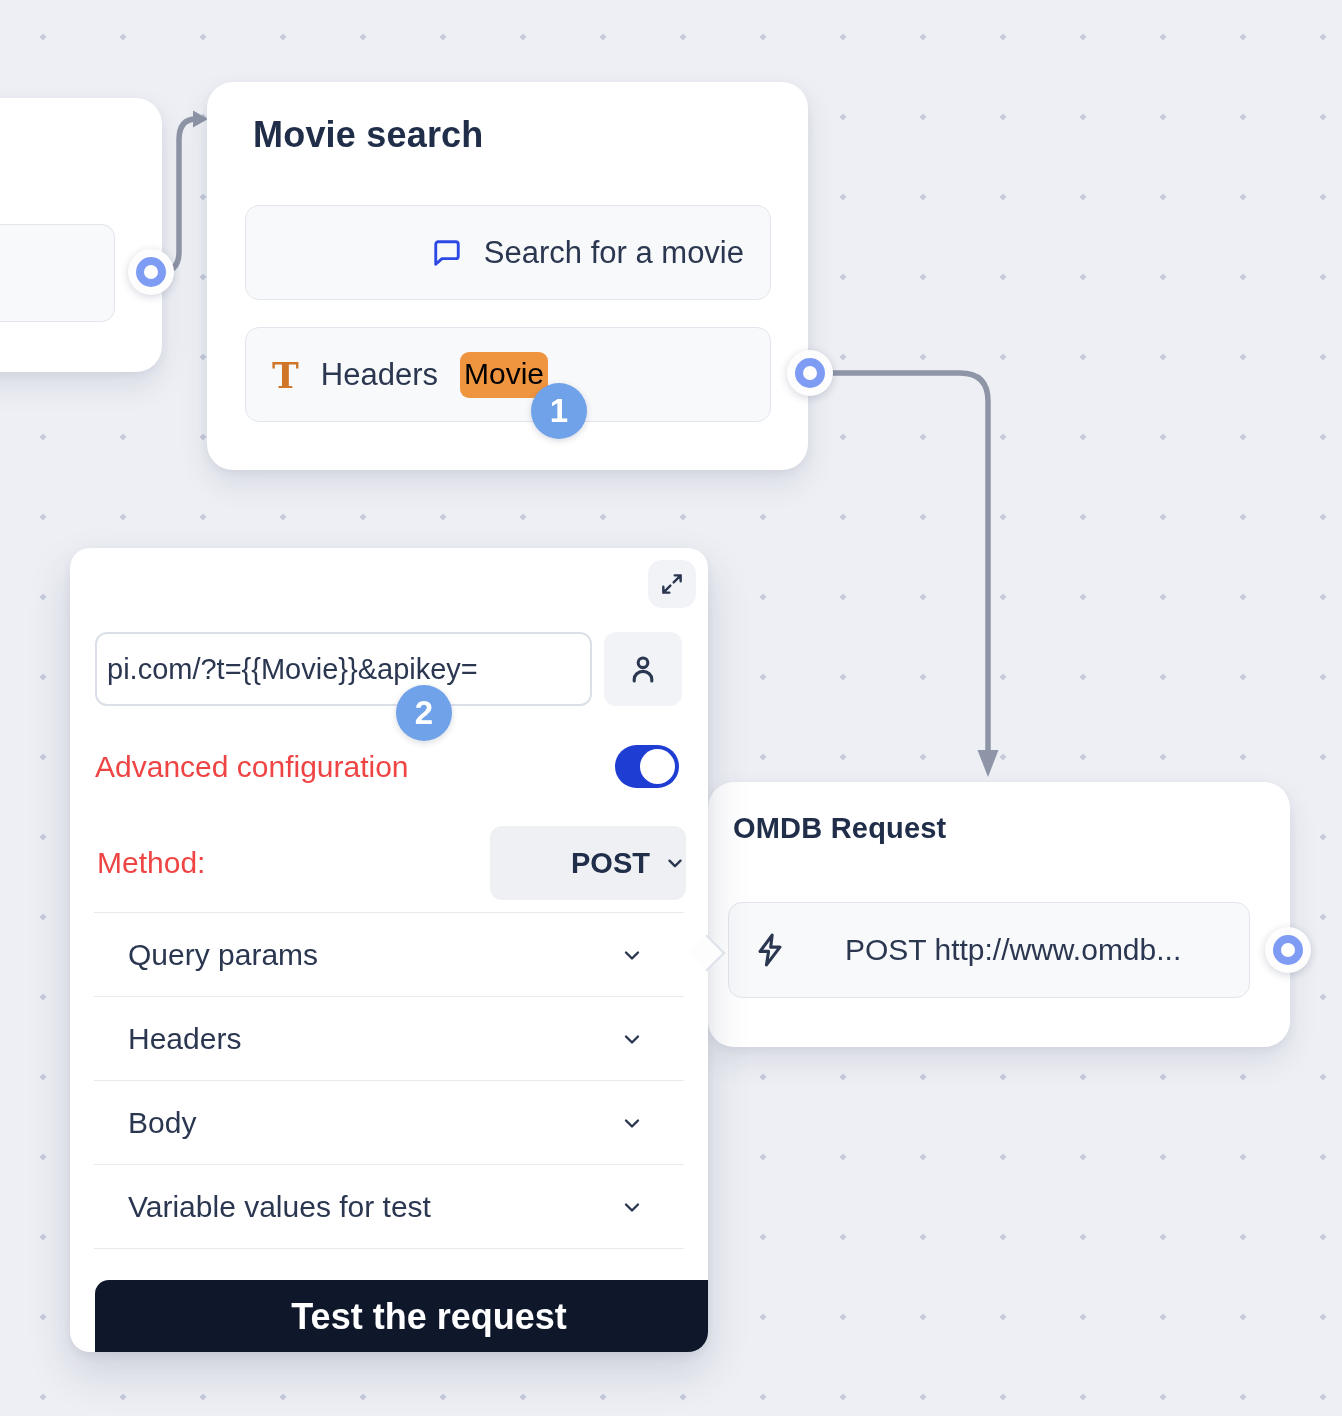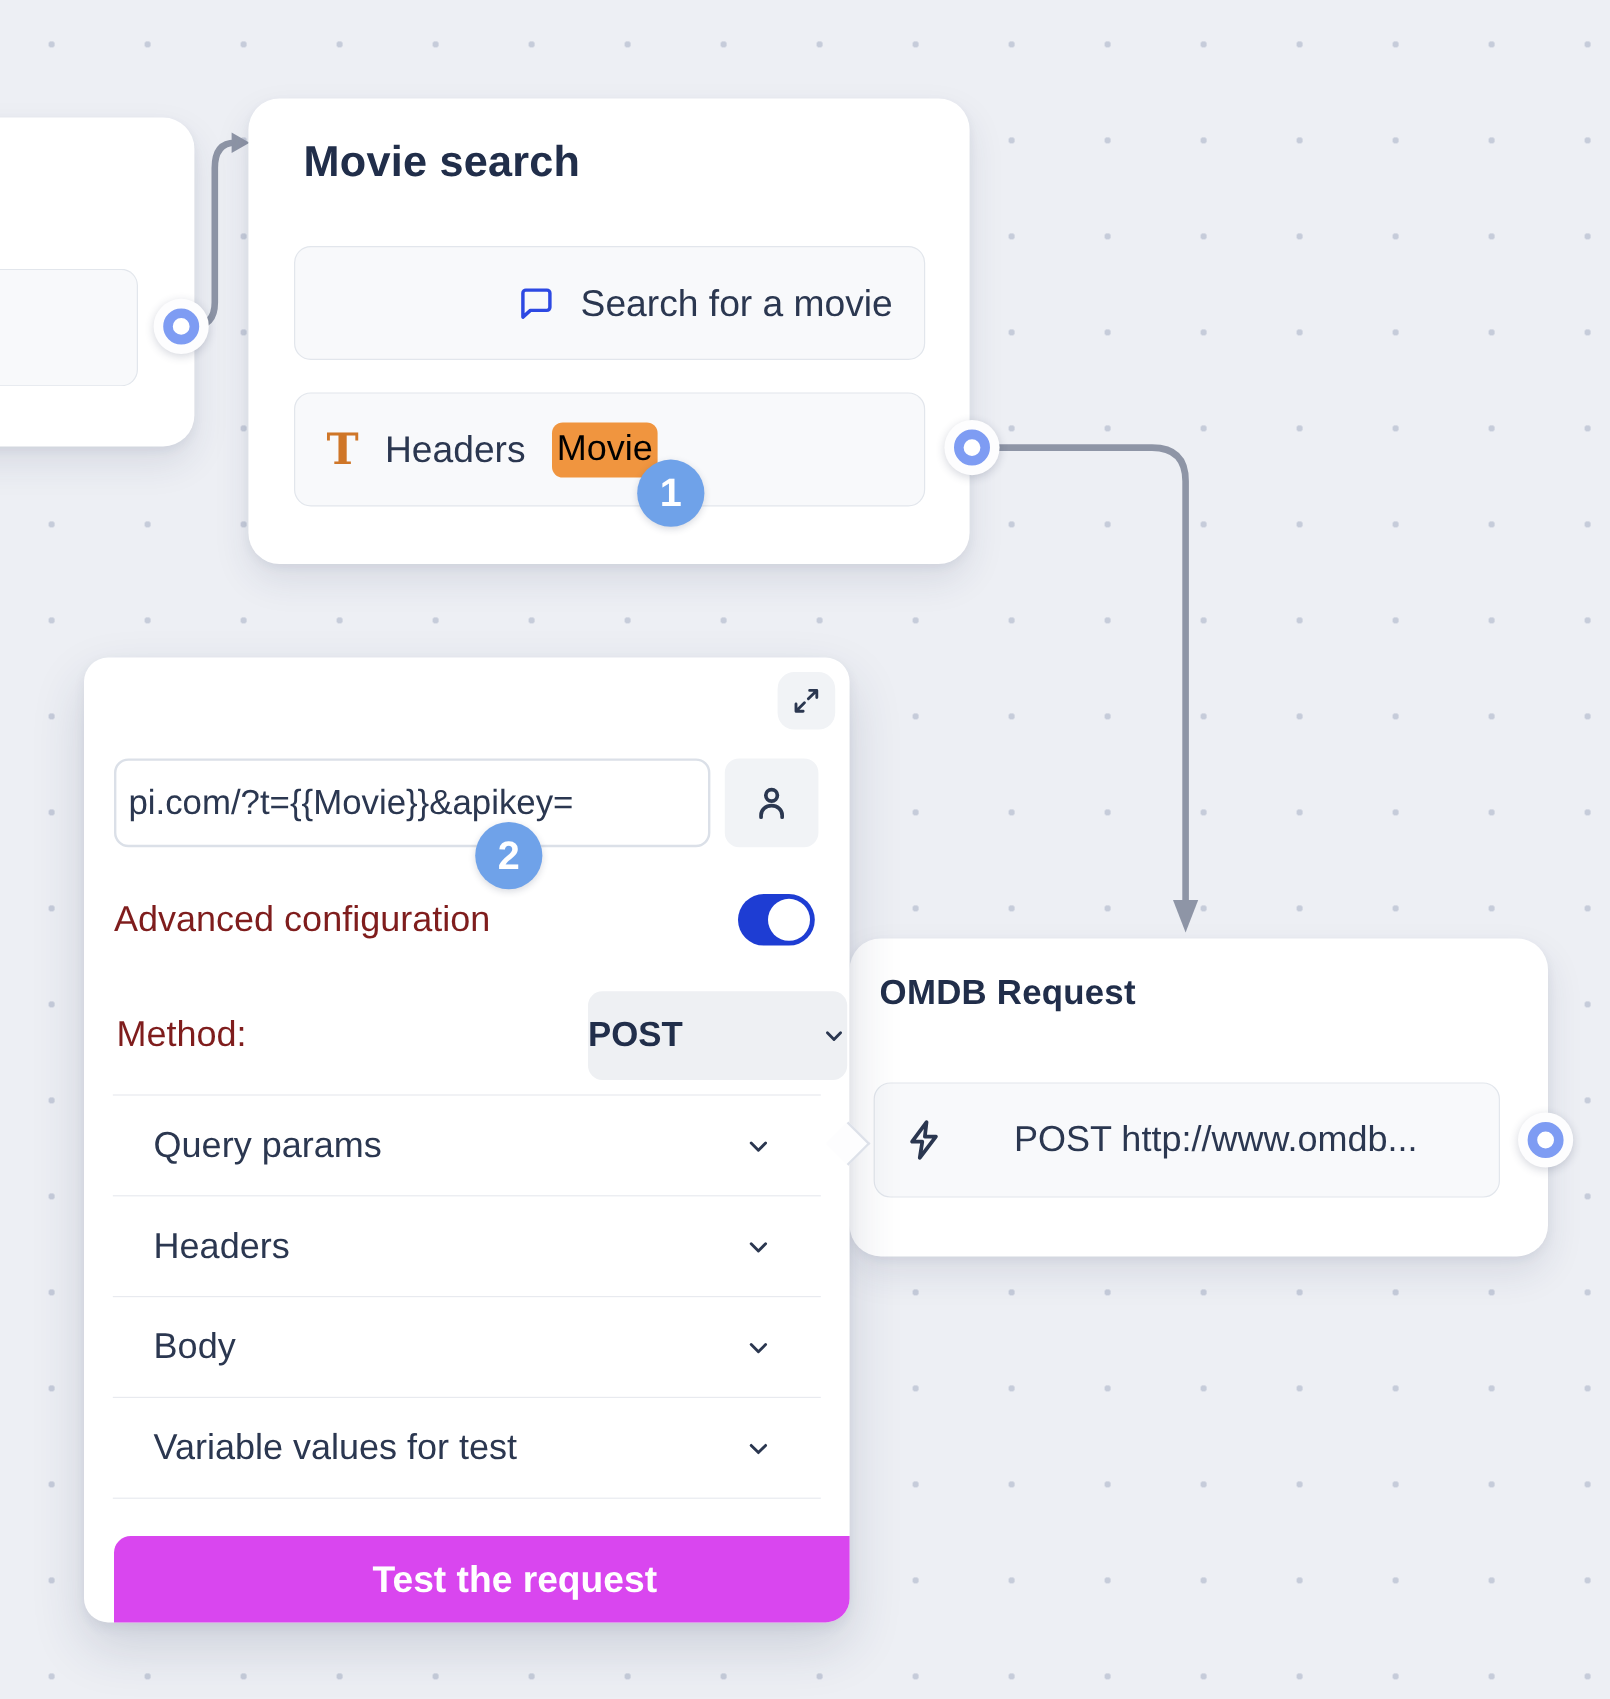--- a/index.html
+++ b/index.html
@@ -24,32 +24,32 @@
   .port{position:absolute;width:46px;height:46px;border-radius:50%;background:#fdfdfe;z-index:3;
     box-shadow:0 2px 8px rgba(40,52,84,.20);display:flex;align-items:center;justify-content:center;}
   .port .ring{width:30px;height:30px;border-radius:50%;border:8px solid #7e9cf3;background:#fff;}
   svg.wires{position:absolute;left:0;top:0;z-index:1;}
   .panel{position:absolute;left:70px;top:548px;width:638px;height:804px;background:#fff;border-radius:20px;
     box-shadow:0 20px 44px rgba(40,52,84,.16),0 4px 10px rgba(40,52,84,.07);z-index:4;overflow:hidden;}
   .sq-btn{position:absolute;background:#f1f3f6;border-radius:14px;display:flex;align-items:center;justify-content:center;}
   .url-input{position:absolute;left:25px;top:84px;width:497px;height:74px;border:2px solid #dbe0e8;border-radius:12px;
     background:#fff;display:flex;align-items:center;padding:0 10px;overflow:hidden;}
   .url-input .value{color:#2b3750;font-size:29px;white-space:nowrap;}
-  .panel-label{position:absolute;color:#7f1d1d;font-size:30px;}
+  .panel-label{position:absolute;color:#ef4444;font-size:30px;}
   .toggle{position:absolute;left:545px;top:197px;width:64px;height:43px;border-radius:22px;background:#1e3dd3;}
   .toggle .knob{position:absolute;right:4px;top:4px;width:35px;height:35px;border-radius:50%;background:#fff;}
-  .dropdown{position:absolute;left:420px;top:278px;width:216px;height:74px;background:#eef0f3;border-radius:12px;
-    display:flex;align-items:center;justify-content:space-between;gap:14px;}
+  .dropdown{position:absolute;left:420px;top:278px;width:196px;height:74px;background:#eef0f3;border-radius:12px;
+    display:flex;align-items:center;justify-content:flex-end;gap:14px;}
   .dropdown .dd-label{color:#212e4a;font-weight:700;font-size:29px;}
   .accordion{position:absolute;left:24px;top:364px;width:590px;border-bottom:1.5px solid #e8eaef;}
   .acc-row{height:84px;border-top:1.5px solid #e8eaef;display:flex;align-items:center;justify-content:space-between;
     padding:0 40px 0 34px;cursor:pointer;}
   .acc-row .label{color:#2b3750;font-size:30px;}
-  .test-btn{position:absolute;left:25px;top:732px;width:668px;height:86px;background:#d946ef;border:none;
-    border-radius:14px;color:#fff;font-size:31px;font-weight:700;display:flex;align-items:center;justify-content:center;padding-bottom:14px;}
+  .test-btn{position:absolute;left:25px;top:732px;width:668px;height:86px;background:#0f172a;border:none;
+    border-radius:14px;color:#fff;font-size:36px;font-weight:700;display:flex;align-items:center;justify-content:center;padding-bottom:14px;}
   .pointer-chevron{position:absolute;left:694px;top:940px;width:26px;height:26px;background:#fdfdfe;
     border-top:2px solid #dde1e9;border-right:2px solid #dde1e9;transform:rotate(45deg);z-index:5;}
   .stroke-navy{stroke:#2b3750;fill:none;stroke-linecap:round;stroke-linejoin:round;}
 </style>
 </head>
 <body>
 
 <div class="canvas">
 
   <svg class="wires" width="1342" height="1416" viewBox="0 0 1342 1416">

